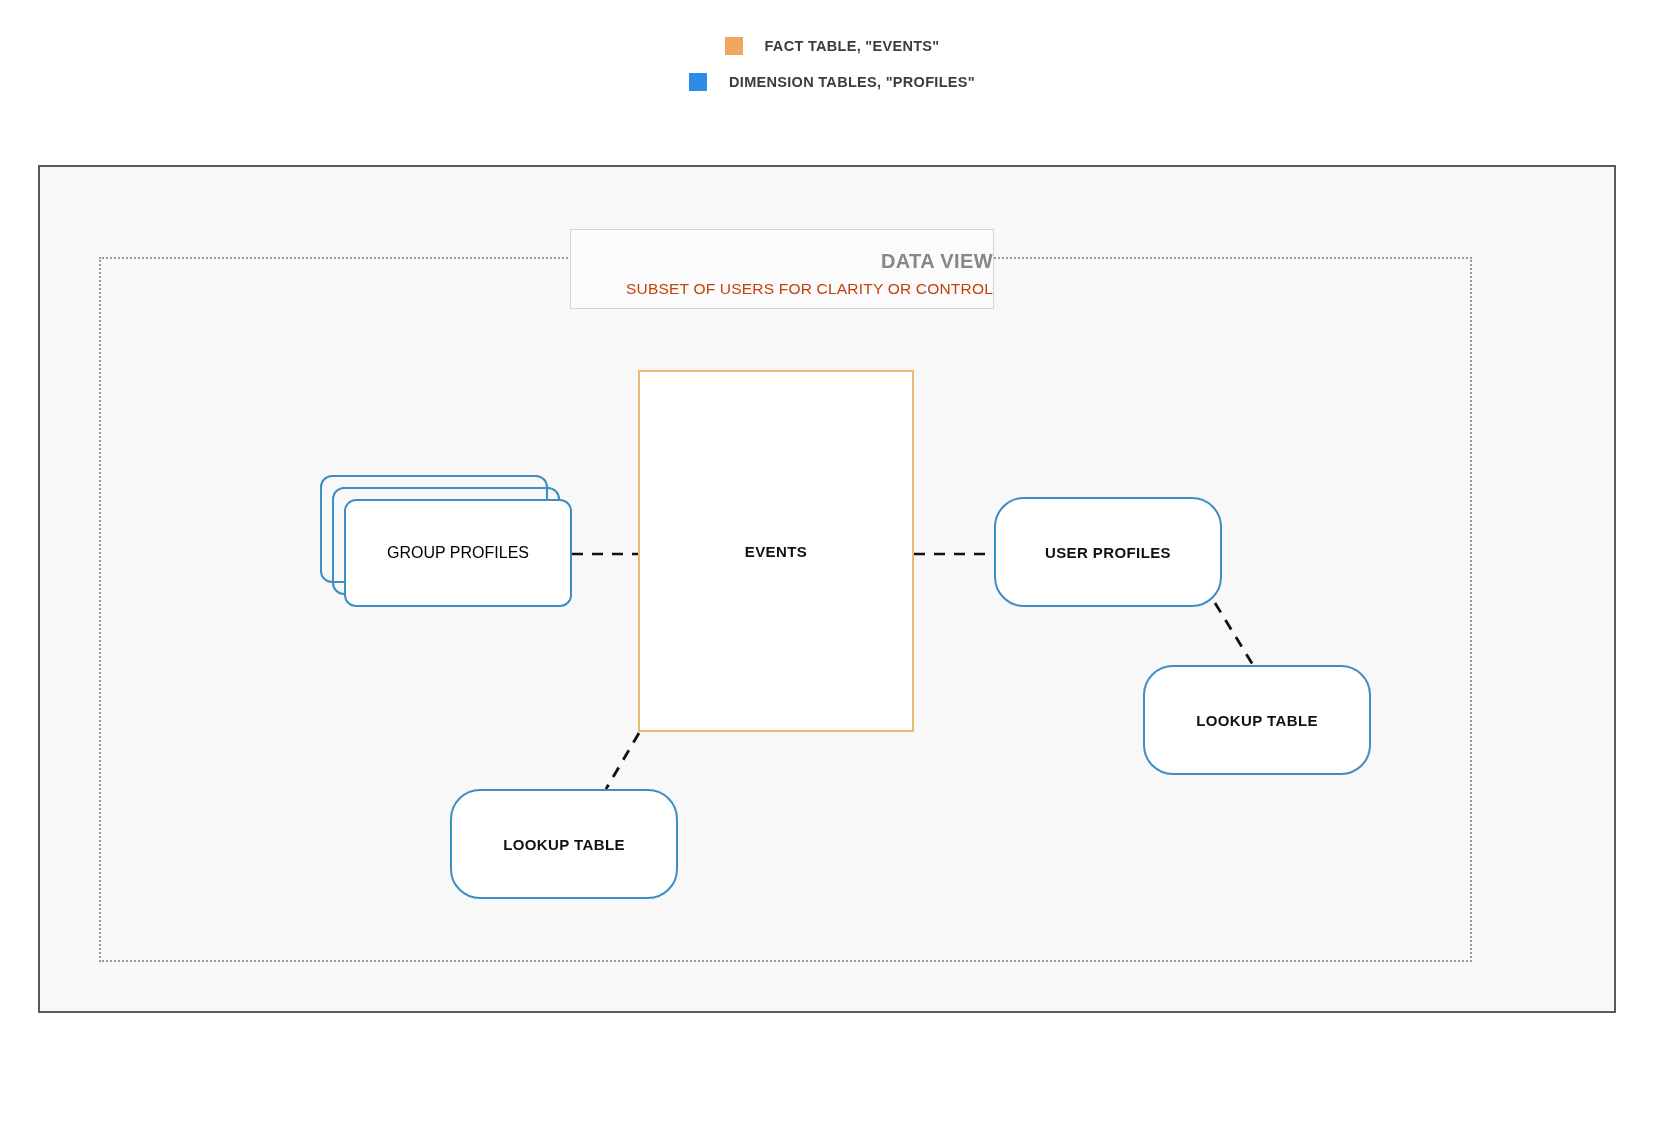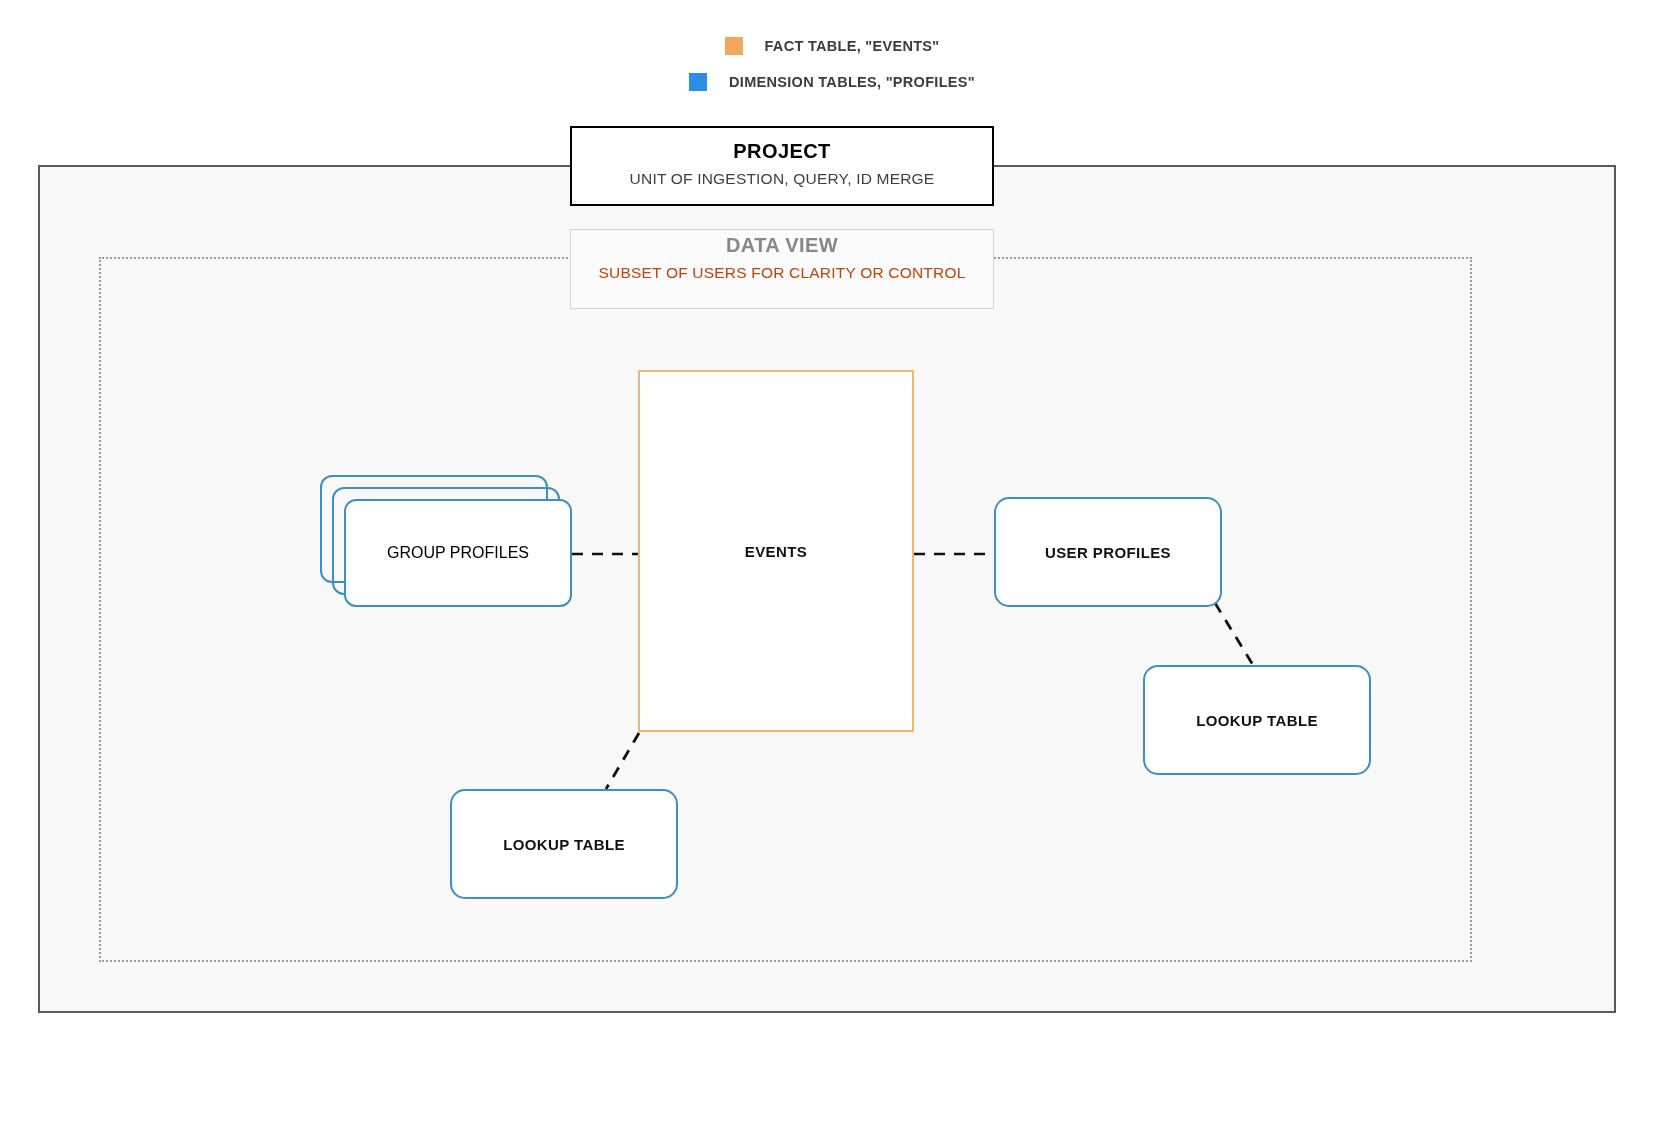--- a/index.html
+++ b/index.html
@@ -102,21 +102,22 @@
   #project-card .hc-title { color: #000000; margin-bottom: 7px; }
   #project-card .hc-sub { color: #3f3f3f; }
 
   #dataview-card {
     left: 570px;
     top: 229px;
     width: 424px;
     height: 80px;
     border: 1px solid #d4d4d4;
     background: #fbfbfb;
-    padding-top: 4px;
+    padding-top: 20px;
+    text-align: right;
   }
   #dataview-card .hc-title { color: #878787; margin-bottom: 7px; }
   #dataview-card .hc-sub { color: #c2410c; }
 
   
   #events-box {
     position: absolute;
     left: 638px;
     top: 370px;
     width: 276px;
@@ -133,21 +134,21 @@
     font-weight: bold;
     color: #111111;
     letter-spacing: 0.4px;
   }
 
   
   .node-card {
     position: absolute;
     box-sizing: border-box;
     border: 2px solid #3d8ec4;
-    border-radius: 15px;
+    border-radius: 30px;
     background: #ffffff;
     display: flex;
     align-items: center;
     justify-content: center;
   }
   .node-card .node-label {
     font-size: 15px;
     font-weight: bold;
     color: #111111;
     letter-spacing: 0.4px;
@@ -230,24 +231,20 @@
 
   <div class="dataview-area"></div>
 
   <svg class="connectors" width="1664" height="1128" viewBox="0 0 1664 1128" xmlns="http://www.w3.org/2000/svg">
     <line x1="572" y1="554" x2="638" y2="554" stroke="#111111" stroke-width="2.6" stroke-dasharray="11 9"></line>
     <line x1="914" y1="554" x2="994" y2="554" stroke="#111111" stroke-width="2.6" stroke-dasharray="11 9"></line>
     <line x1="639" y1="733" x2="606" y2="789" stroke="#111111" stroke-width="2.8" stroke-dasharray="11 9"></line>
     <line x1="1215" y1="603" x2="1253" y2="665" stroke="#111111" stroke-width="2.8" stroke-dasharray="11 9"></line>
   </svg>
 
-  <div class="header-card" id="project-card">
-    <div class="hc-title">PROJECT</div>
-    <div class="hc-sub">UNIT OF INGESTION, QUERY, ID MERGE</div>
-  </div>
 
   <div class="header-card" id="dataview-card">
     <div class="hc-title">DATA VIEW</div>
     <div class="hc-sub">SUBSET OF USERS FOR CLARITY OR CONTROL</div>
   </div>
 
   <div id="events-box">
     <span class="node-label">EVENTS</span>
   </div>
 

